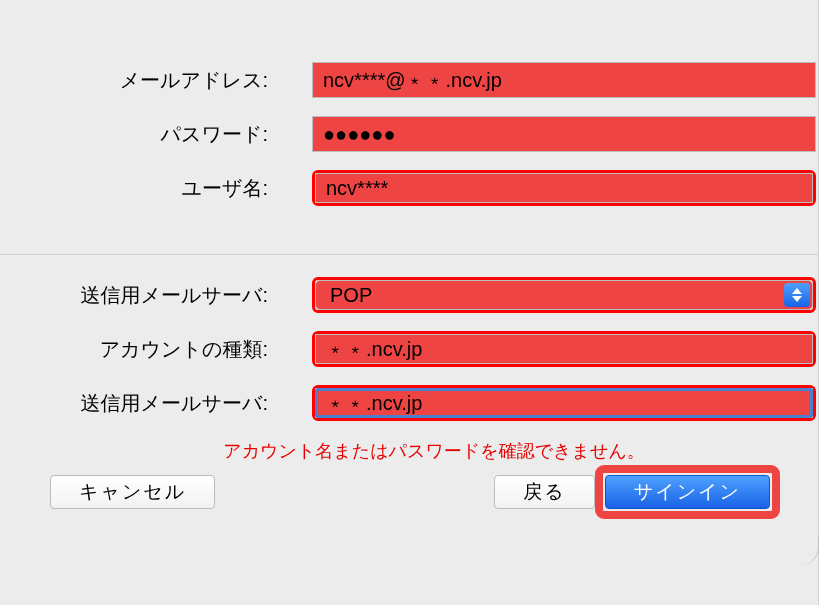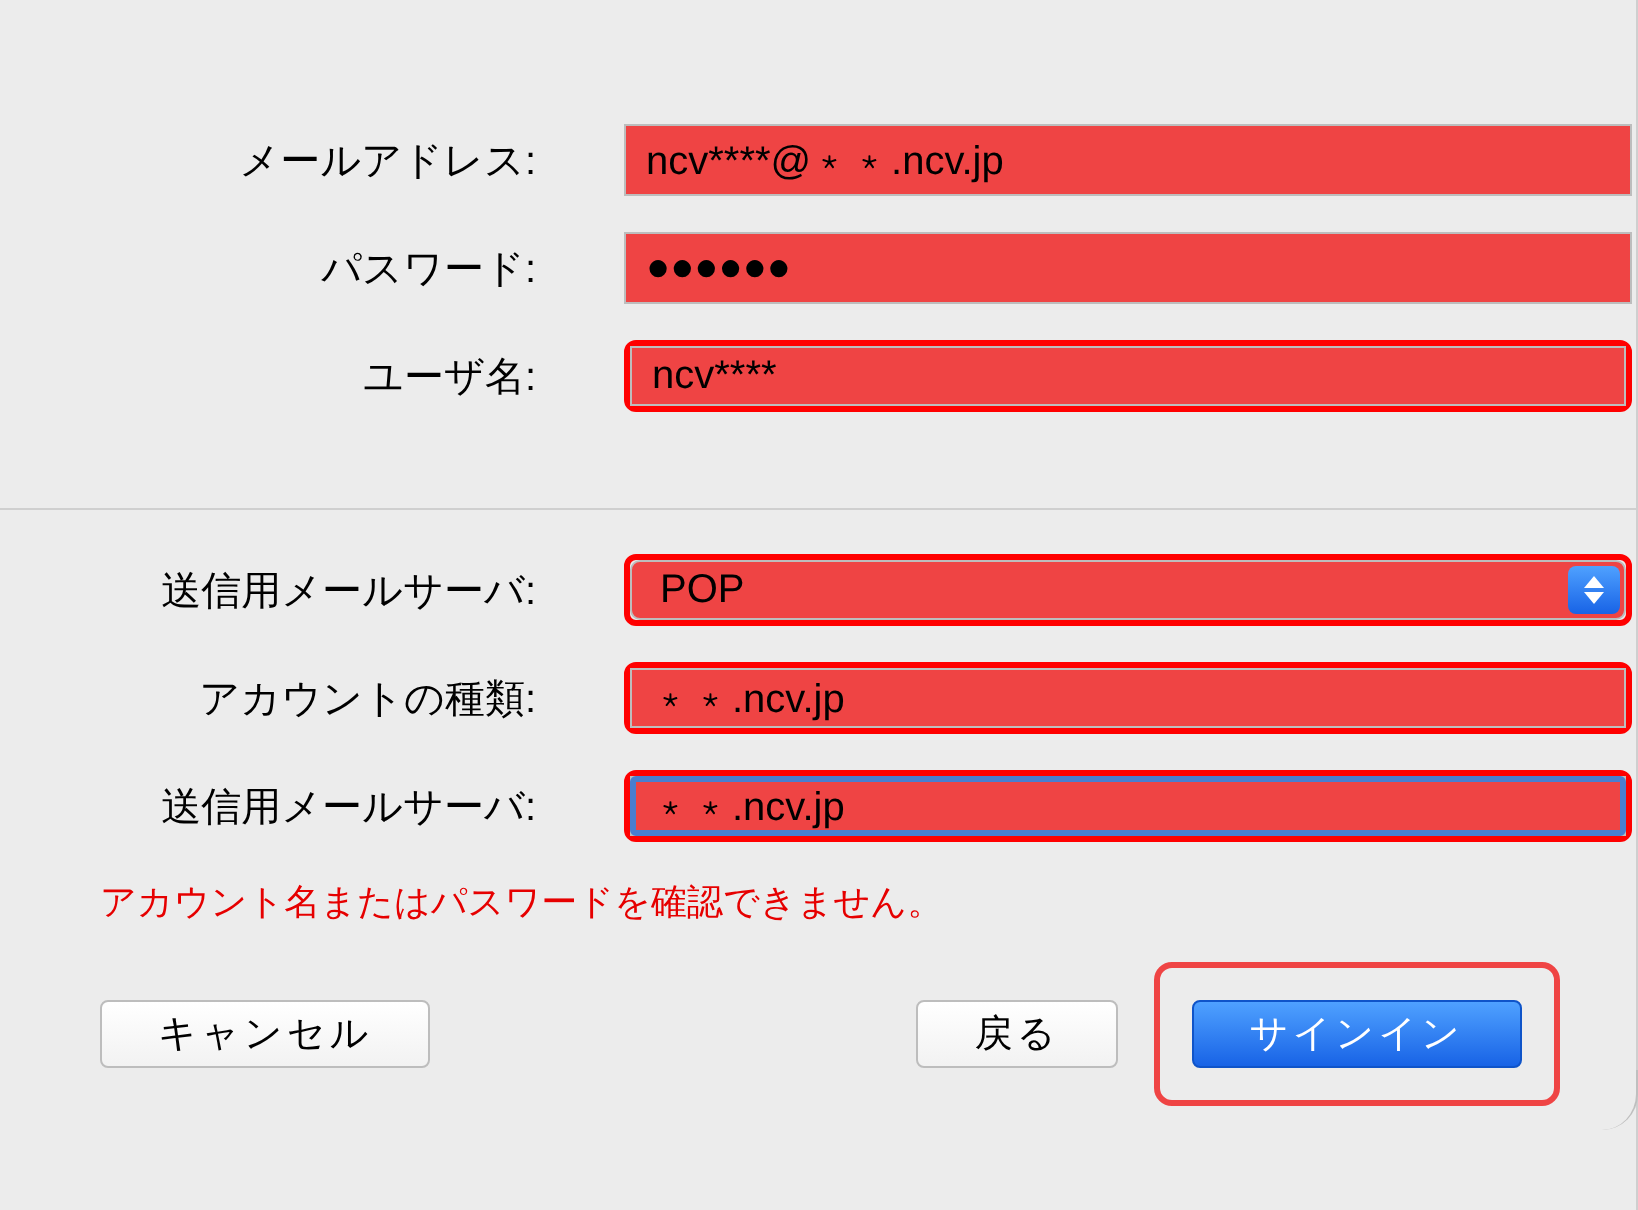--- a/index.html
+++ b/index.html
@@ -108,21 +108,22 @@
     flex-direction: column;
     align-items: center;
     justify-content: center;
     gap: 2px;
   }
   .select-arrows svg { display: block; }
 
   .error-text {
     color: #e60000;
     font-size: 18px;
-    margin: 12px 0 18px 50px;
+    margin: 12px 0 2px 50px;
+    text-align: center;
   }
 
   .btn-row {
     display: flex;
     align-items: center;
     padding: 0 38px 0 50px;
   }
   .btn-row .spacer { flex: 1; }
 
   button.mac-btn {
@@ -136,25 +137,24 @@
     color: #000;
     cursor: pointer;
     letter-spacing: 2px;
   }
   button.mac-btn.primary {
     background: linear-gradient(#4fa1ff, #1863e6);
     border: 1px solid #0f54c9;
     color: #fff;
   }
   .btn-highlight {
-    border: 3px solid #ef4444;
+    border: 8px solid #ef4444;
     border-radius: 9px;
-    padding: 16px;
+    padding: 2px;
     display: inline-block;
-    margin-left: 18px;
   }
   .btn-gap { margin-left: 2px; }
 
   
   .right-curve {
     position: absolute;
     right: -1px;
     bottom: 40px;
     width: 20px;
     height: 30px;

